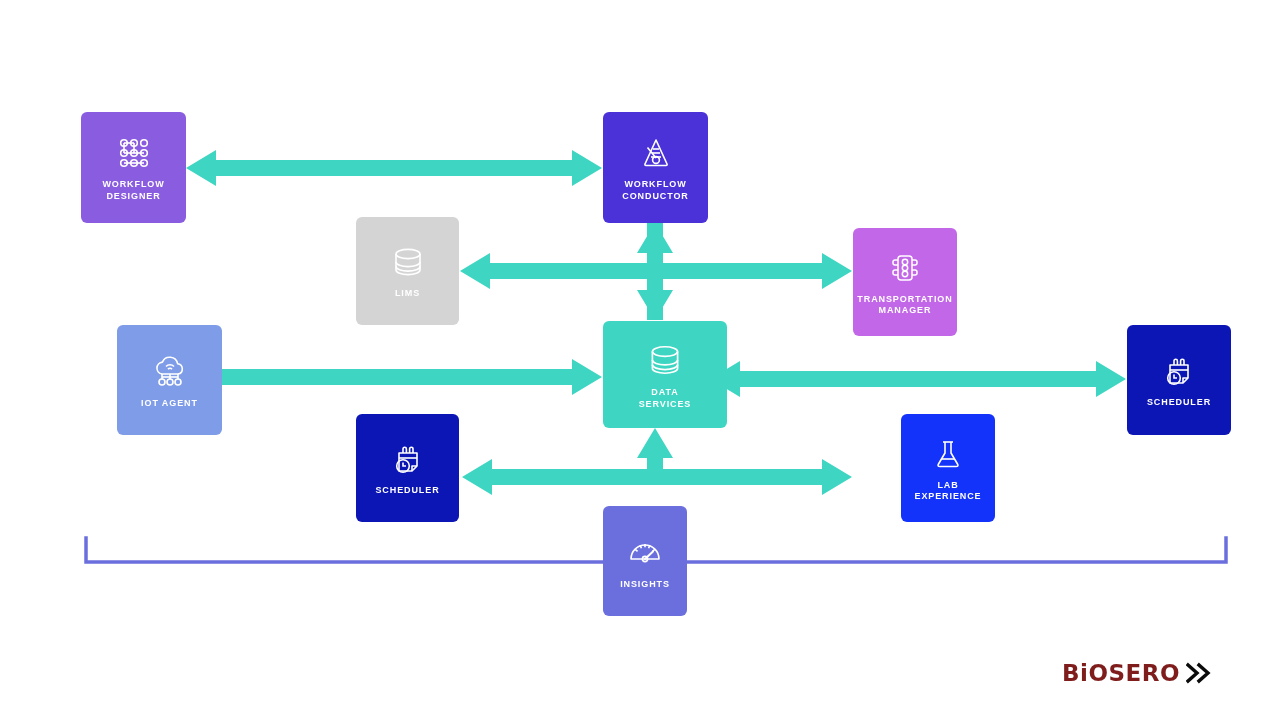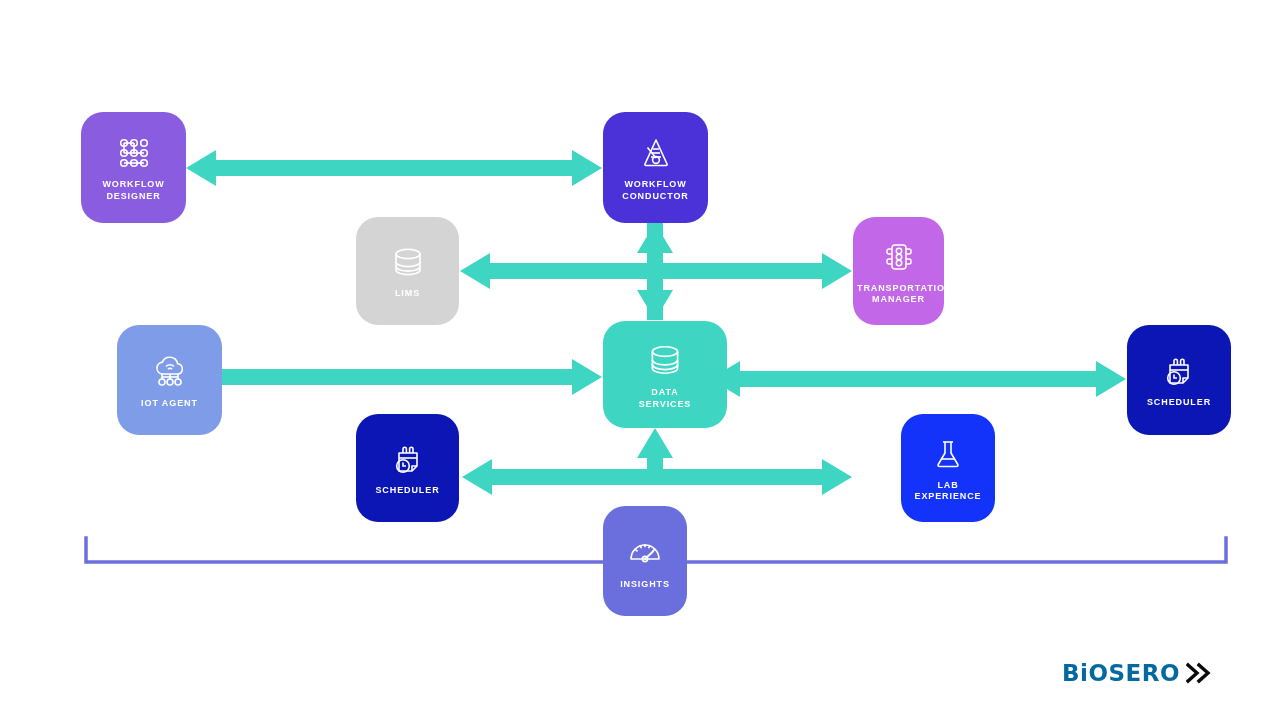--- a/index.html
+++ b/index.html
@@ -15,23 +15,24 @@
     font-family: "Liberation Sans", sans-serif;
   }
   #canvas {
     position: absolute;
     left: 0; top: 0;
     width: 1280px;
     height: 720px;
   }
   .node {
     position: absolute;
-    border-radius: 22px;
+    border-radius: 6px;
     display: flex;
     flex-direction: column;
+    align-items: center;
     justify-content: center;
     box-sizing: border-box;
     z-index: 5;
   }
   .node .icon {
     display: flex;
     align-items: center;
     justify-content: center;
     margin-bottom: 6px;
   }
@@ -70,21 +71,21 @@
     display: flex;
     align-items: center;
     gap: 6px;
     z-index: 6;
   }
   .logo-text {
     font-family: "DejaVu Sans", sans-serif;
     font-size: 23px;
     font-weight: bold;
     letter-spacing: 0.5px;
-    color: #0369a1;
+    color: #7f1d1d;
   }
 </style>
 </head>
 <body>
 
 <div id="canvas">
 
   <svg class="arrow-layer" viewBox="0 0 1280 720" width="1280" height="720">
 
     <g fill="#3ed6c2">
@@ -168,21 +169,21 @@
       <svg width="40" height="40" viewBox="0 0 40 40" fill="none" stroke="#ffffff" stroke-width="1.6">
         <ellipse cx="20" cy="12" rx="12" ry="4.6"></ellipse>
         <path d="M8 12 L8 28 A12 4.6 0 0 0 32 28 L32 12"></path>
         <path d="M8 20 A12 4.6 0 0 0 32 20"></path>
         <path d="M8 24.5 A12 4.6 0 0 0 32 24.5"></path>
       </svg>
     </span>
     <span class="label">LIMS</span>
   </div>
 
-  <div class="node" style="left:853px; top:217px; width:91px; height:108px; background:#c267e8;">
+  <div class="node" style="left:853px; top:228px; width:104px; height:108px; background:#c267e8;">
     <span class="icon">
       <svg width="40" height="40" viewBox="0 0 40 40" fill="none" stroke="#ffffff" stroke-width="1.5">
         <rect x="13" y="8" width="14" height="24" rx="3"></rect>
         <circle cx="20" cy="14" r="2.7"></circle>
           <circle cx="20" cy="20" r="2.7"></circle>
           <circle cx="20" cy="26" r="2.7"></circle>
         <path d="M13 12 H10 a2 2 0 0 0 -2 2 v1 a2 2 0 0 0 2 2 h3"></path>
         <path d="M27 12 h3 a2 2 0 0 1 2 2 v1 a2 2 0 0 1 -2 2 h-3"></path>
         <path d="M13 22 H10 a2 2 0 0 0 -2 2 v1 a2 2 0 0 0 2 2 h3"></path>
         <path d="M27 22 h3 a2 2 0 0 1 2 2 v1 a2 2 0 0 1 -2 2 h-3"></path>

